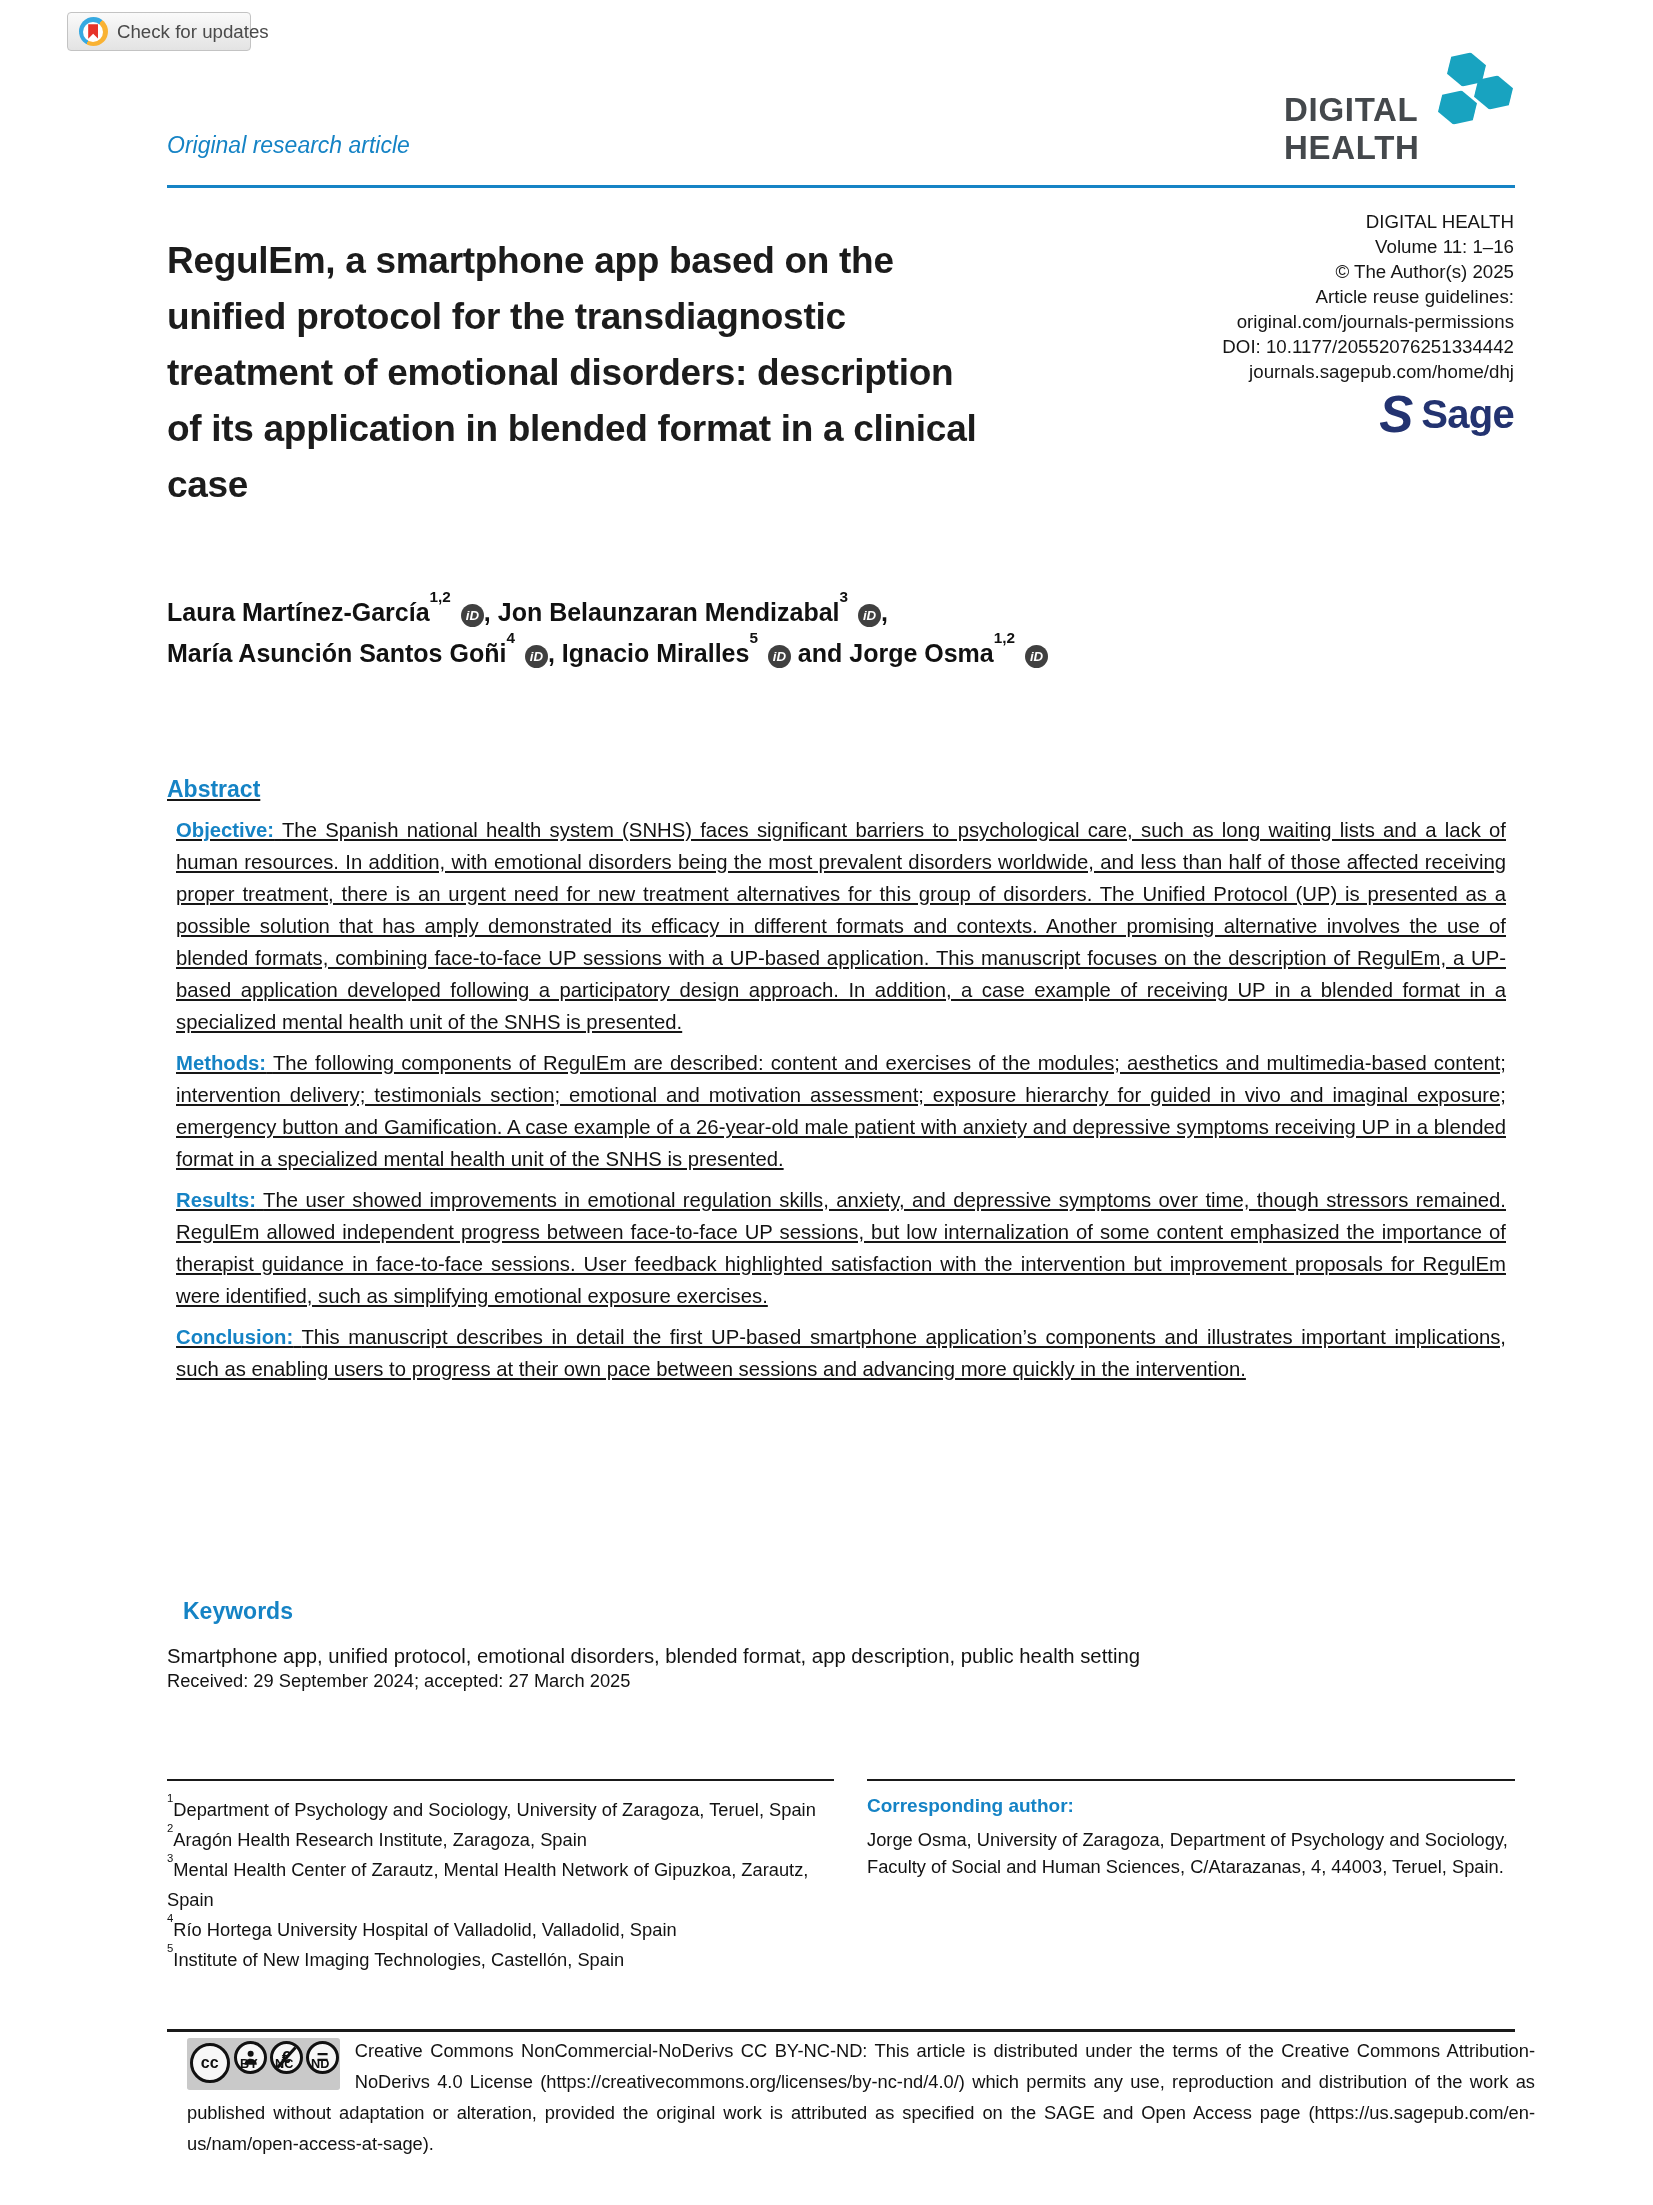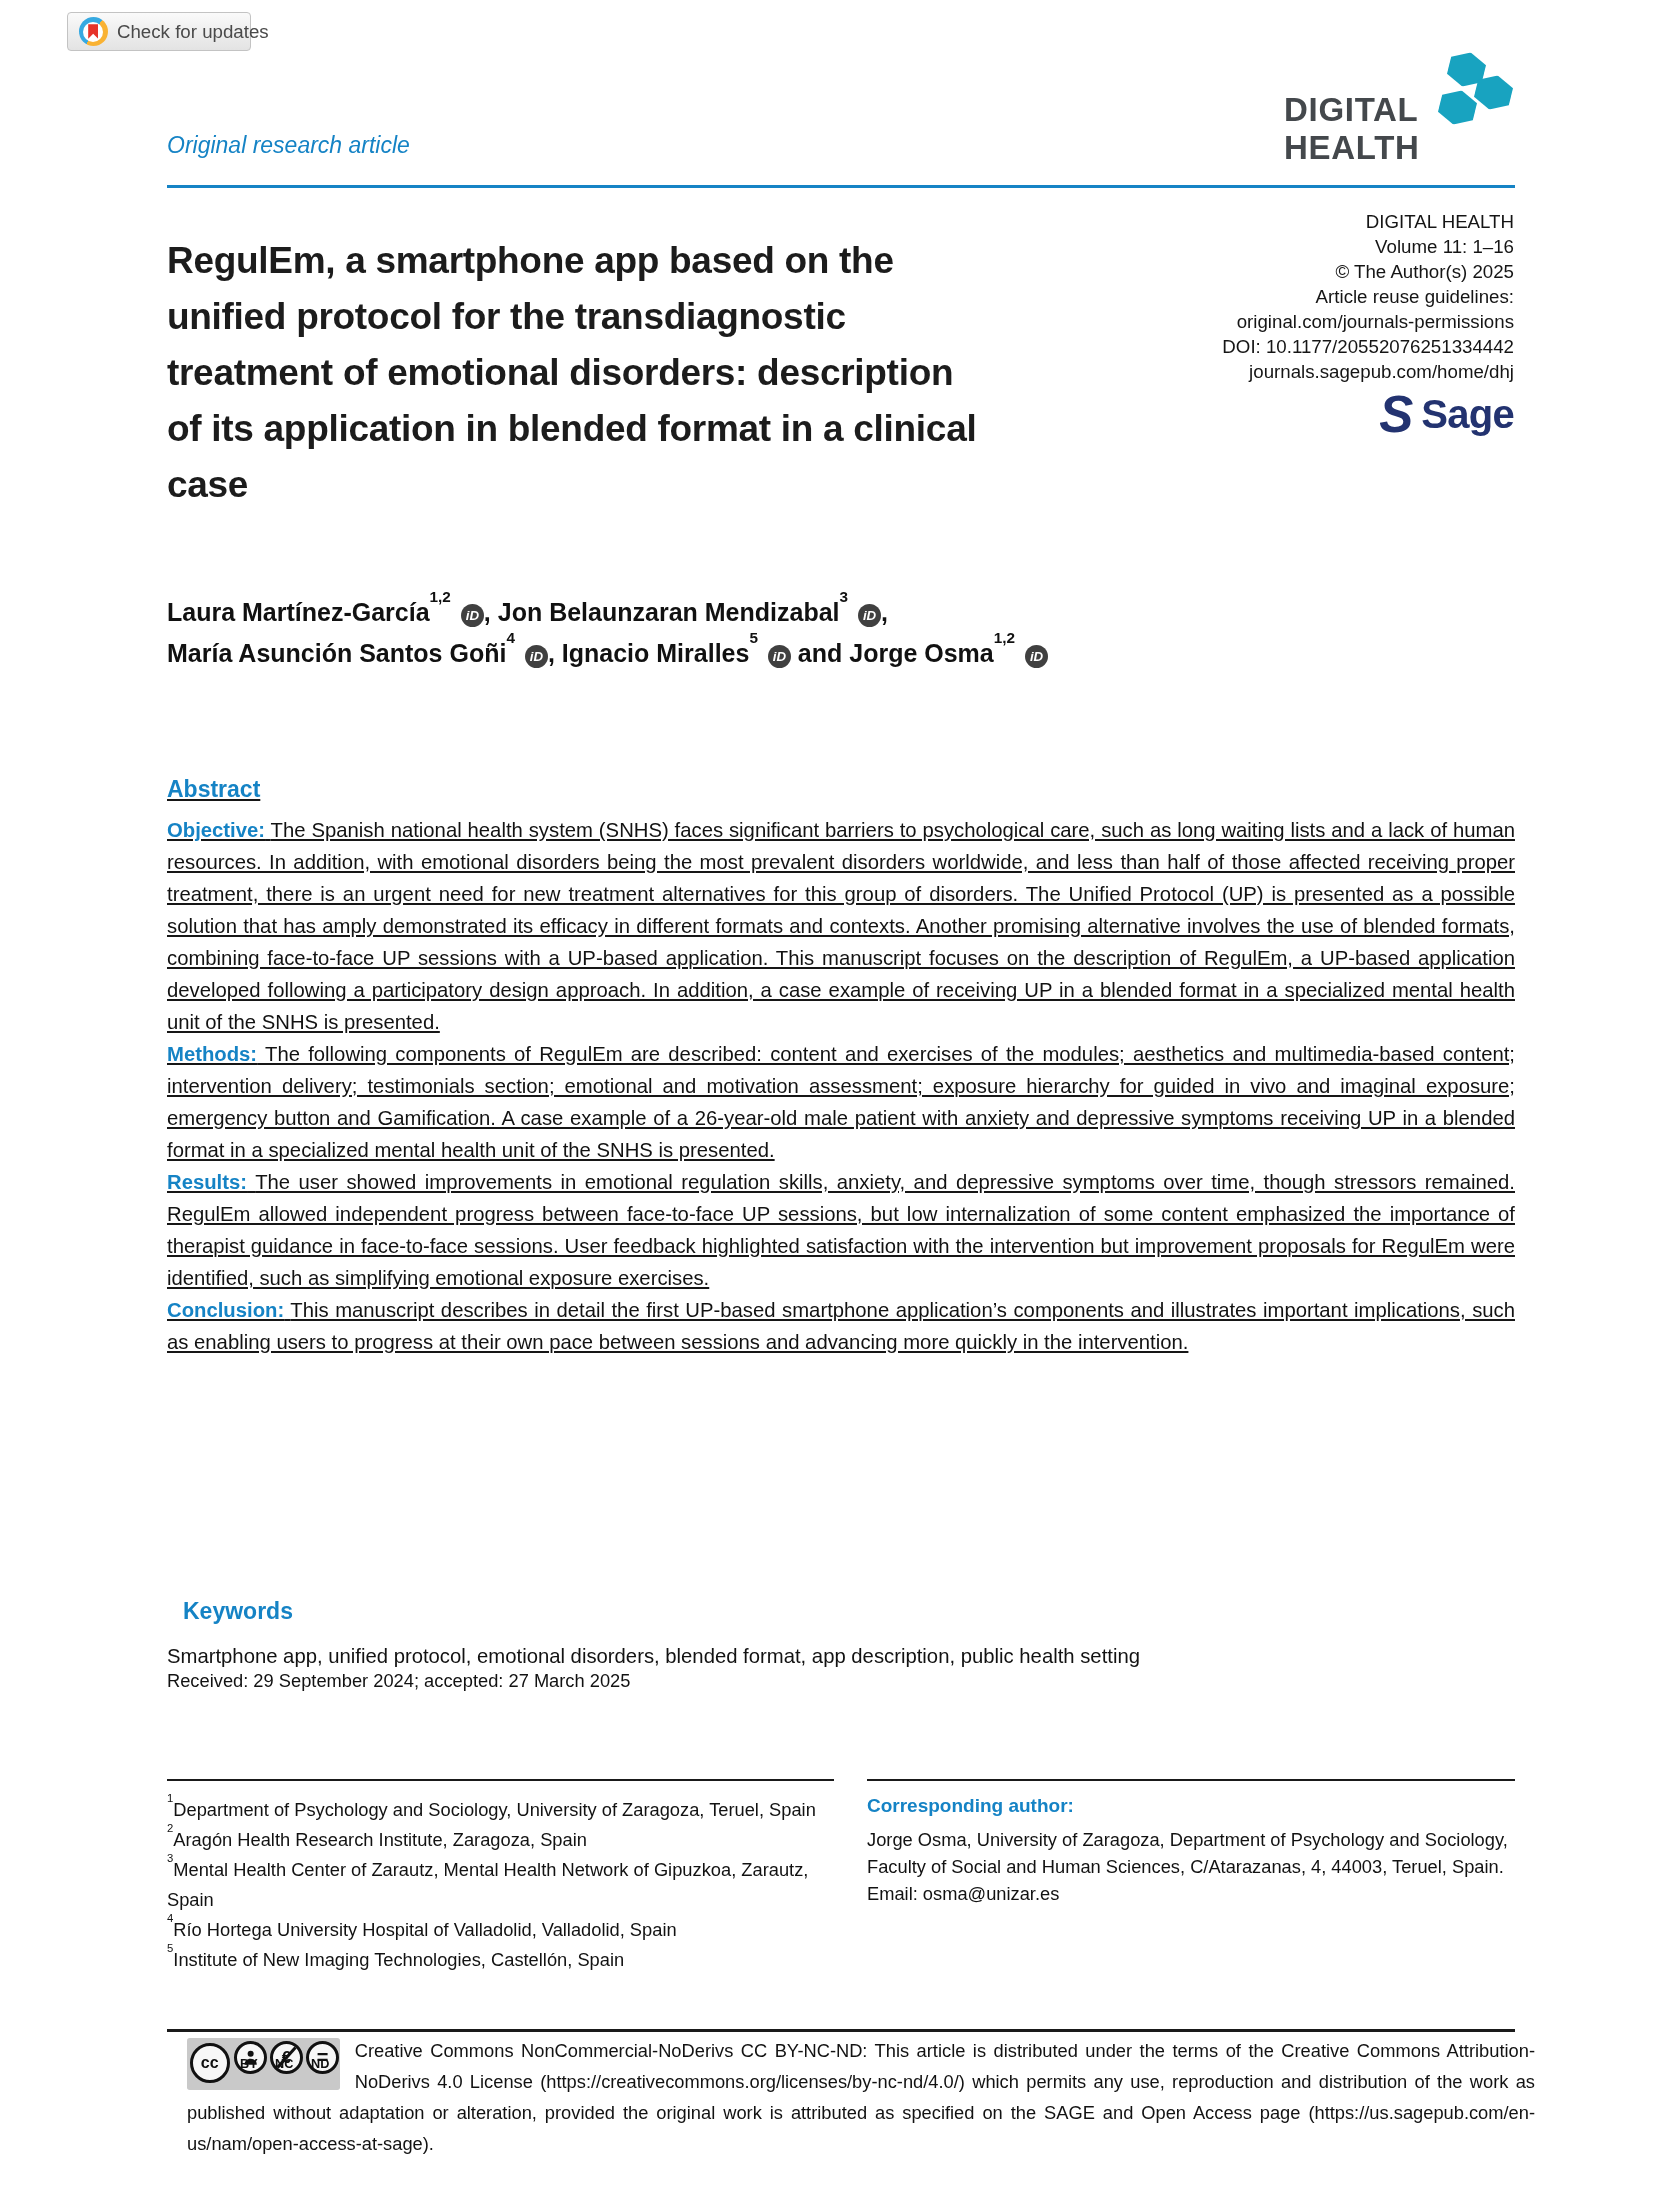--- a/index.html
+++ b/index.html
@@ -50,21 +50,21 @@
     font-size:37px;line-height:56px;font-weight:700;color:#1c1c1c;letter-spacing:-0.3px;}
   .authors{position:absolute;left:167px;top:592px;width:1267px;
     font-size:25px;line-height:41px;font-weight:700;color:#111;}
   sup.aff{font-size:15.3px;position:relative;top:-10px;line-height:0;}
   .orcid{display:inline-block;width:23px;height:23px;border-radius:50%;
     background:#404040;color:#fff;font-size:13.3px;font-style:italic;font-weight:700;
     text-align:center;line-height:23px;margin-left:10px;vertical-align:1.3px;cursor:pointer;}
   
   .abstract{position:absolute;left:167px;top:776px;width:1348px;text-decoration:underline;}
   .sec-head{font-size:23px;font-weight:700;color:var(--blue);margin:0 0 10.7px 0;}
-  .abs-p{font-size:20.3px;line-height:32px;text-align:justify;margin:0;color:#121212;}
+  .abs-p{font-size:20.3px;line-height:32px;text-align:justify;margin:9px;color:#121212;}
   .abs-label{color:var(--blue);font-weight:700;}
   
   .keywords{position:absolute;left:167px;top:1582px;width:1348px;}
   .kw-text{font-size:20.3px;line-height:31px;margin:14.7px 0 0 0;color:#121212;}
   .received{position:absolute;left:167px;top:1670px;font-size:18.3px;color:#121212;}
   
   .rule{position:absolute;height:2px;background:#1a1a1a;}
   .rule-left{left:167px;top:1779px;width:667px;}
   .rule-right{left:867px;top:1779px;width:648px;}
   .affils{position:absolute;left:167px;top:1795px;width:677px;font-size:18.3px;line-height:30px;color:#121212;}
@@ -159,21 +159,20 @@
     <div><sup>1</sup><span>Department of Psychology and Sociology, University of Zaragoza, Teruel, Spain</span></div>
     <div><sup>2</sup><span>Aragón Health Research Institute, Zaragoza, Spain</span></div>
     <div><sup>3</sup><span>Mental Health Center of Zarautz, Mental Health Network of Gipuzkoa, Zarautz, Spain</span></div>
     <div><sup>4</sup><span>Río Hortega University Hospital of Valladolid, Valladolid, Spain</span></div>
     <div><sup>5</sup><span>Institute of New Imaging Technologies, Castellón, Spain</span></div>
   </div>
 
   <div class="corr">
     <h3 class="corr-head">Corresponding author:</h3>
     <p>Jorge Osma, University of Zaragoza, Department of Psychology and Sociology, Faculty of Social and Human Sciences, C/Atarazanas, 4, 44003, Teruel, Spain.</p>
-    <p>Email: osma@unizar.es</p>
   </div>
 
   <div class="rule rule-bottom"></div>
   <div class="license">
     <span class="cc-badge">
       <span class="cc-c cc-c1">cc</span>
       <span class="cc-c cc-c2">
         <svg class="person-svg" viewBox="0 0 24 24">
             <circle cx="12" cy="6.5" r="4.2"></circle>
             <path d="M3.5 22c0-5.4 3.4-8.6 8.5-8.6s8.5 3.2 8.5 8.6z"></path>

